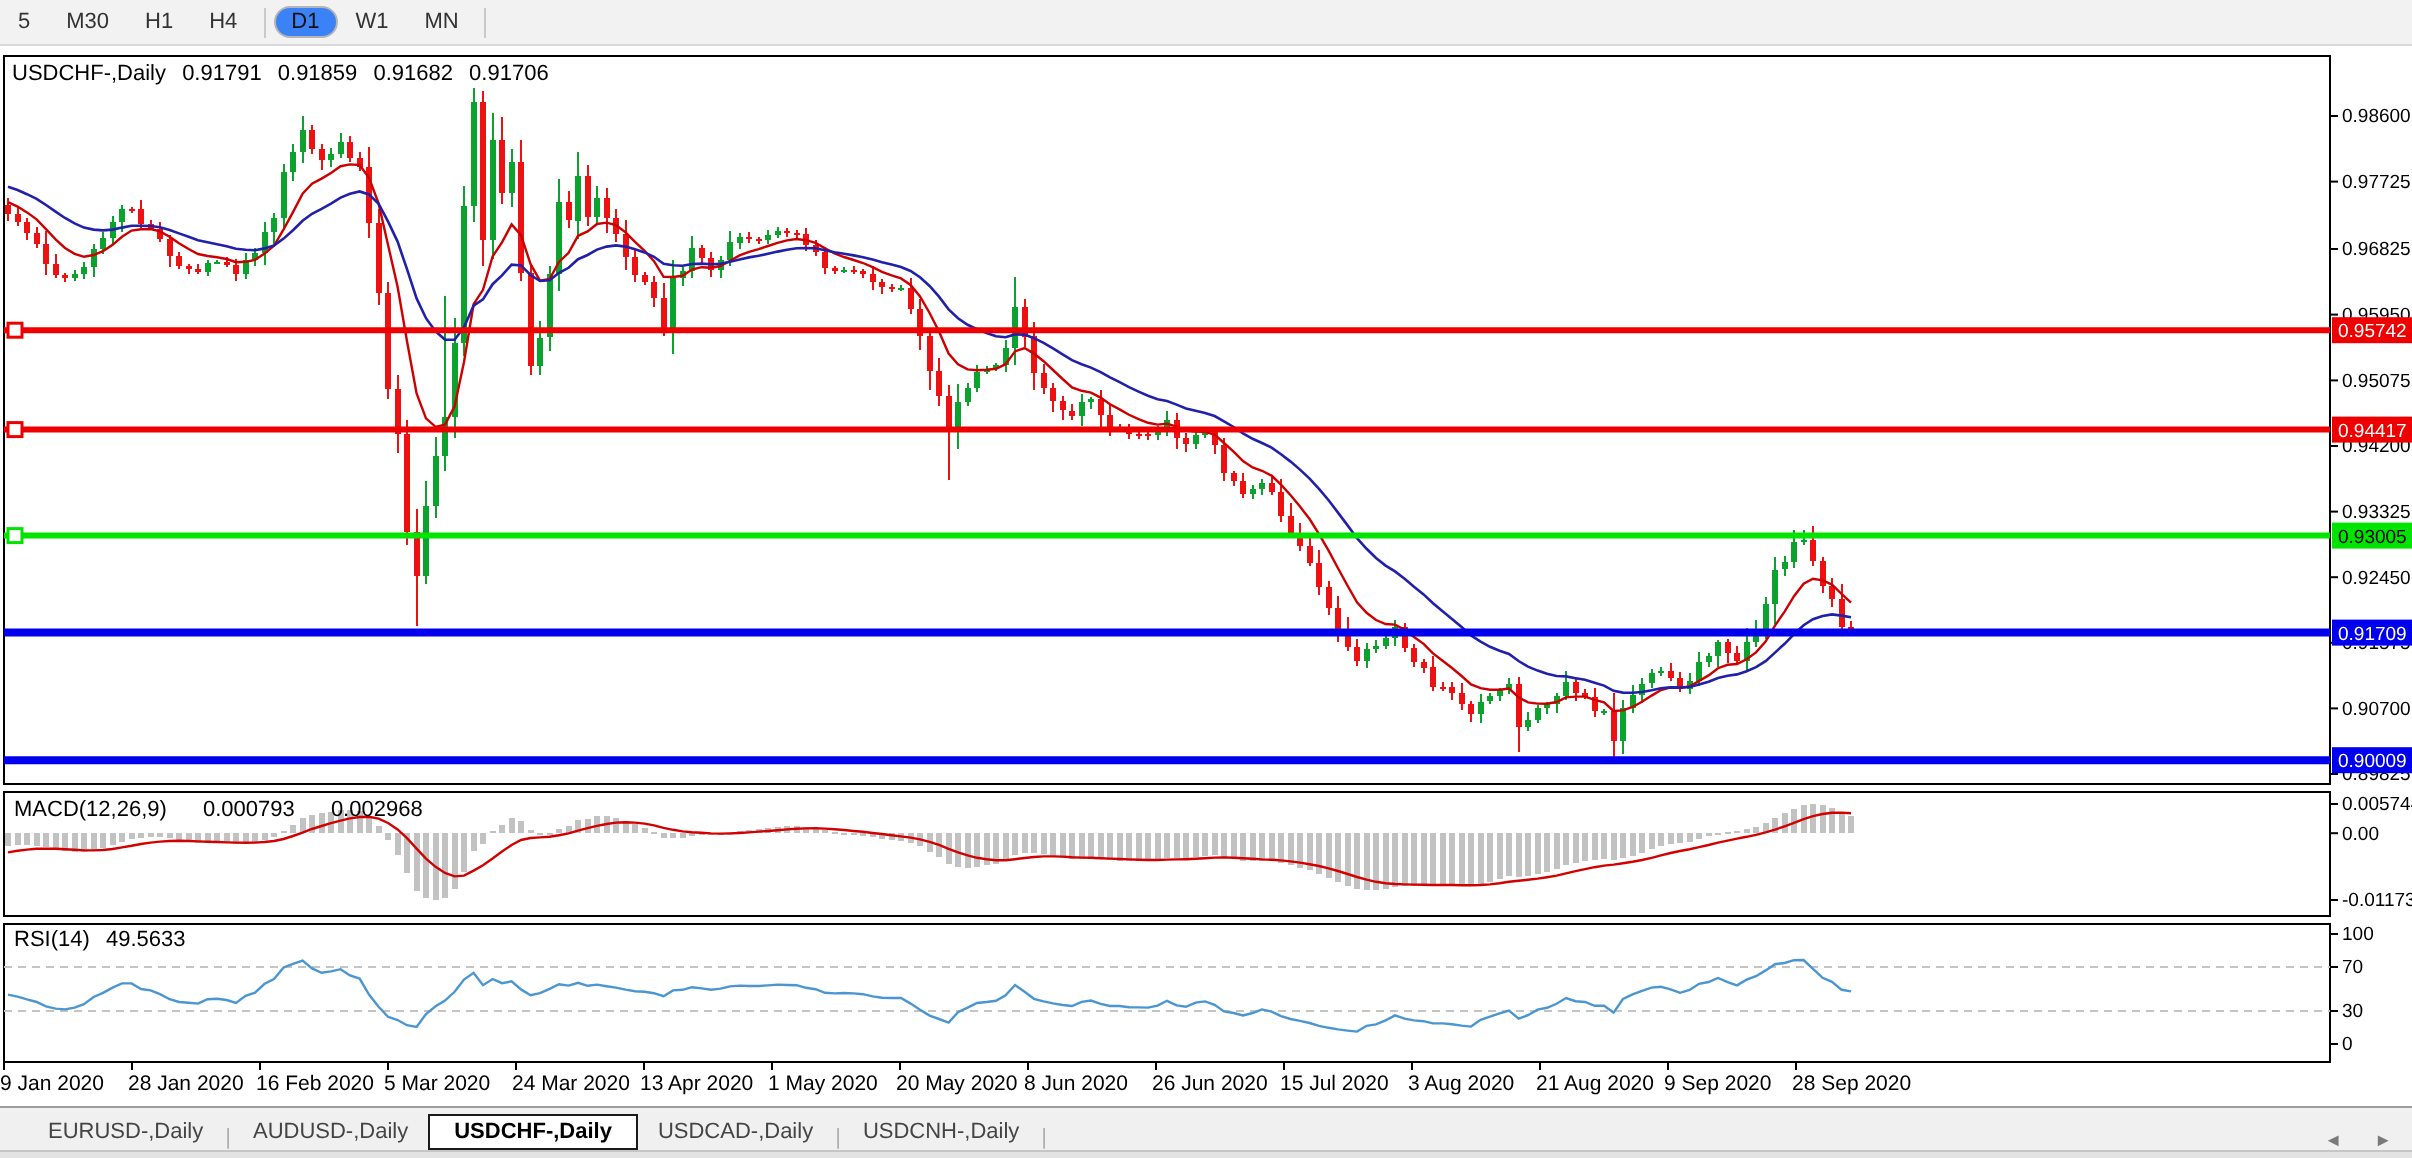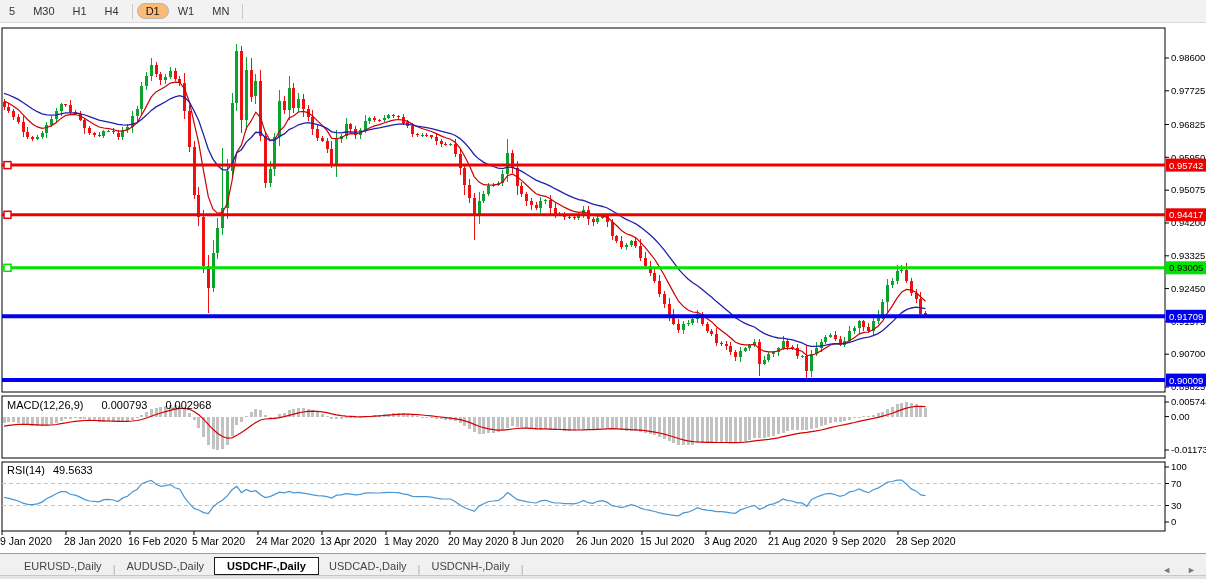--- a/index.html
+++ b/index.html
@@ -3,21 +3,21 @@
 <meta charset="utf-8">
 <style>
   html,body{margin:0;padding:0;width:1206px;height:579px;background:#fff;overflow:hidden;
     font-family:"Liberation Sans",sans-serif;-webkit-font-smoothing:none;}
   #win{position:relative;width:1206px;height:579px;background:#fff;}
 
   
   #toolbar{position:absolute;left:0;top:0;width:1206px;height:22px;background:#f2f2f2;
     border-bottom:1px solid #d9d9d9;display:flex;align-items:center;font-size:11px;color:#333;}
   .tf-btn{padding:2px 9px;white-space:nowrap;}
-  .tf-btn.active{background:#fdba74;border:1px solid #b5b5b5;border-radius:8px;padding:1px 8px;color:#111;}
+  .tf-btn.active{background:#3b82f6;border:1px solid #b5b5b5;border-radius:8px;padding:1px 8px;color:#111;}
   .tf-sep{width:1px;height:15px;background:#c9c9c9;margin:0 4px;}
 
   
   .ovl{position:absolute;font-size:11px;color:#000;white-space:nowrap;z-index:2;}
   #chart-title{left:6px;top:31px;}
   #chart-title span{margin-right:5px;}
   #macd-label{left:7px;top:399px;}
   #macd-label span{margin-right:15px;}
   #rsi-label{left:7px;top:464px;}
   #rsi-label span{margin-right:5px;}
@@ -737,20 +737,27 @@
       <rect x="1166" y="261.3" width="40" height="13" fill="#00e400"></rect>
       <text x="1169" y="271.3" font-family="Liberation Sans,sans-serif" font-size="9.5" fill="#000000">0.93005</text>
       <rect x="1166" y="309.8" width="40" height="13" fill="#0000ee"></rect>
       <text x="1169" y="319.8" font-family="Liberation Sans,sans-serif" font-size="9.5" fill="#ffffff">0.91709</text>
       <rect x="1166" y="373.6" width="40" height="13" fill="#0000ee"></rect>
       <text x="1169" y="383.6" font-family="Liberation Sans,sans-serif" font-size="9.5" fill="#ffffff">0.90009</text>
       <rect x="1165" y="28" width="41" height="503" fill="transparent"></rect>
       <rect x="2" y="531" width="1163" height="19" fill="transparent"></rect>
     </svg>
 
+  <div id="chart-title" class="ovl">
+    <span>USDCHF-,Daily</span>
+    <span>0.91791</span>
+    <span>0.91859</span>
+    <span>0.91682</span>
+    <span>0.91706</span>
+  </div>
 
   <div id="macd-label" class="ovl">
     <span>MACD(12,26,9)</span>
     <span>0.000793</span>
     <span>0.002968</span>
   </div>
 
   <div id="rsi-label" class="ovl">
     <span>RSI(14)</span>
     <span>49.5633</span>

